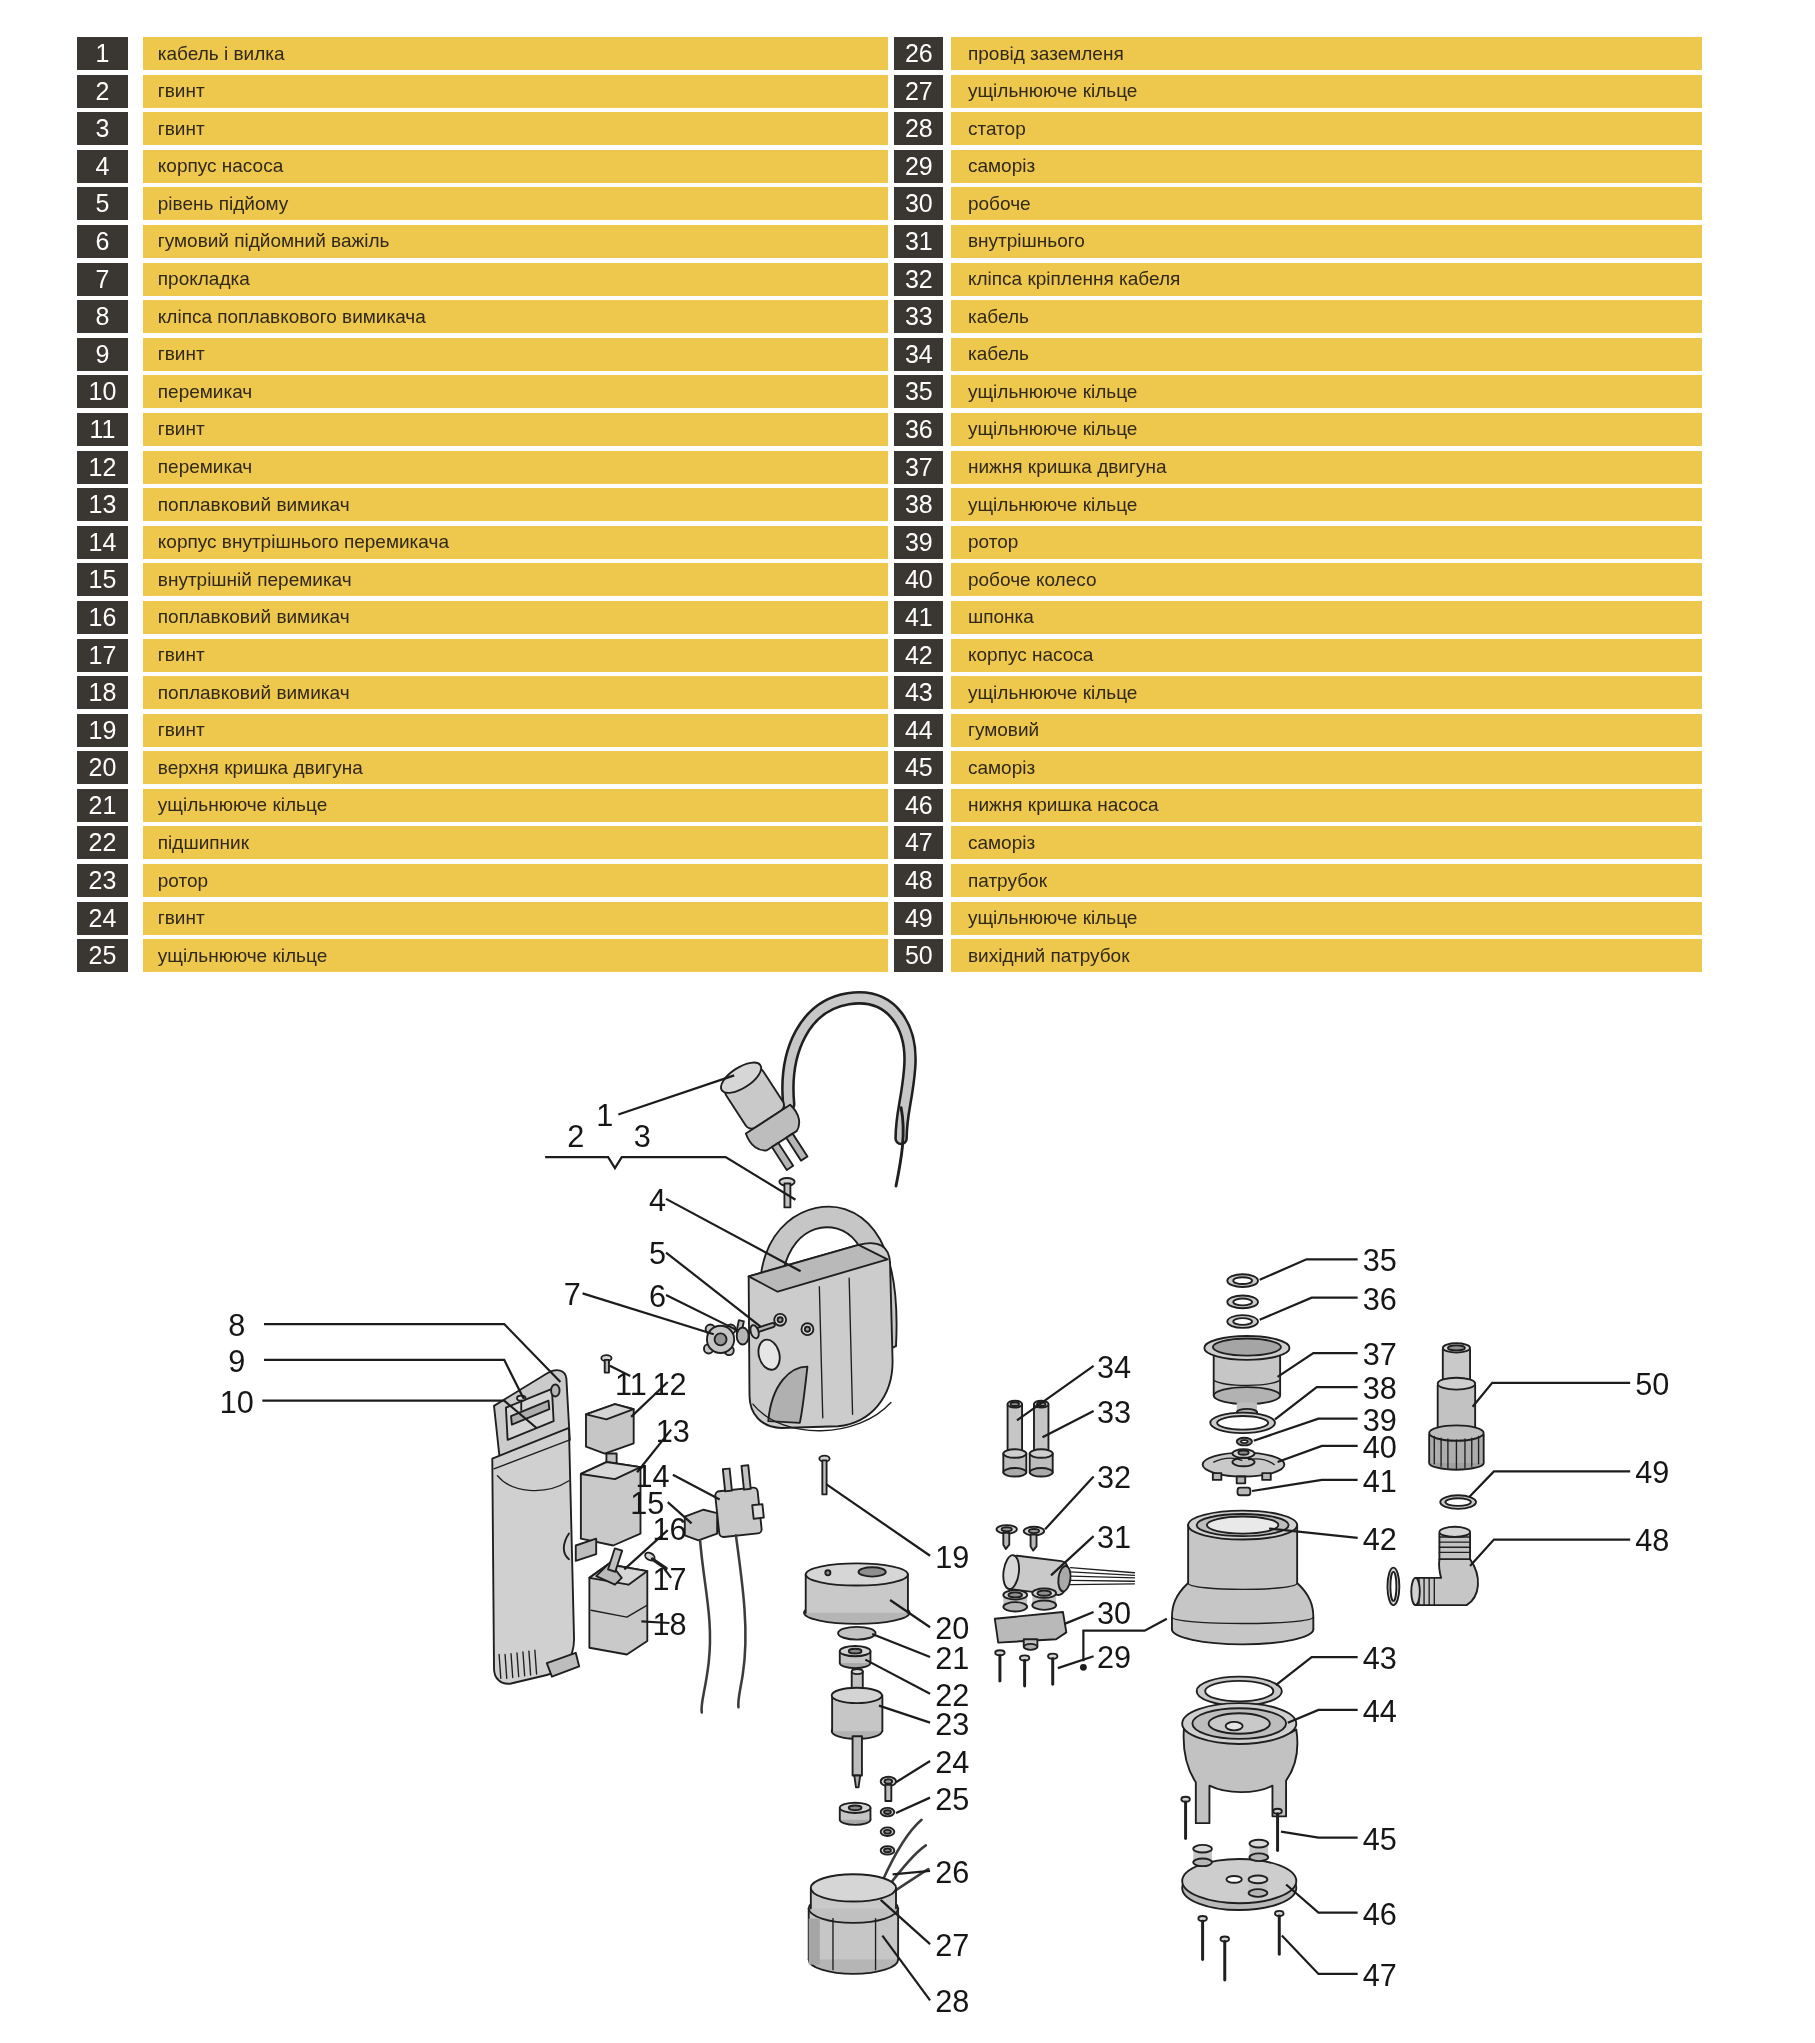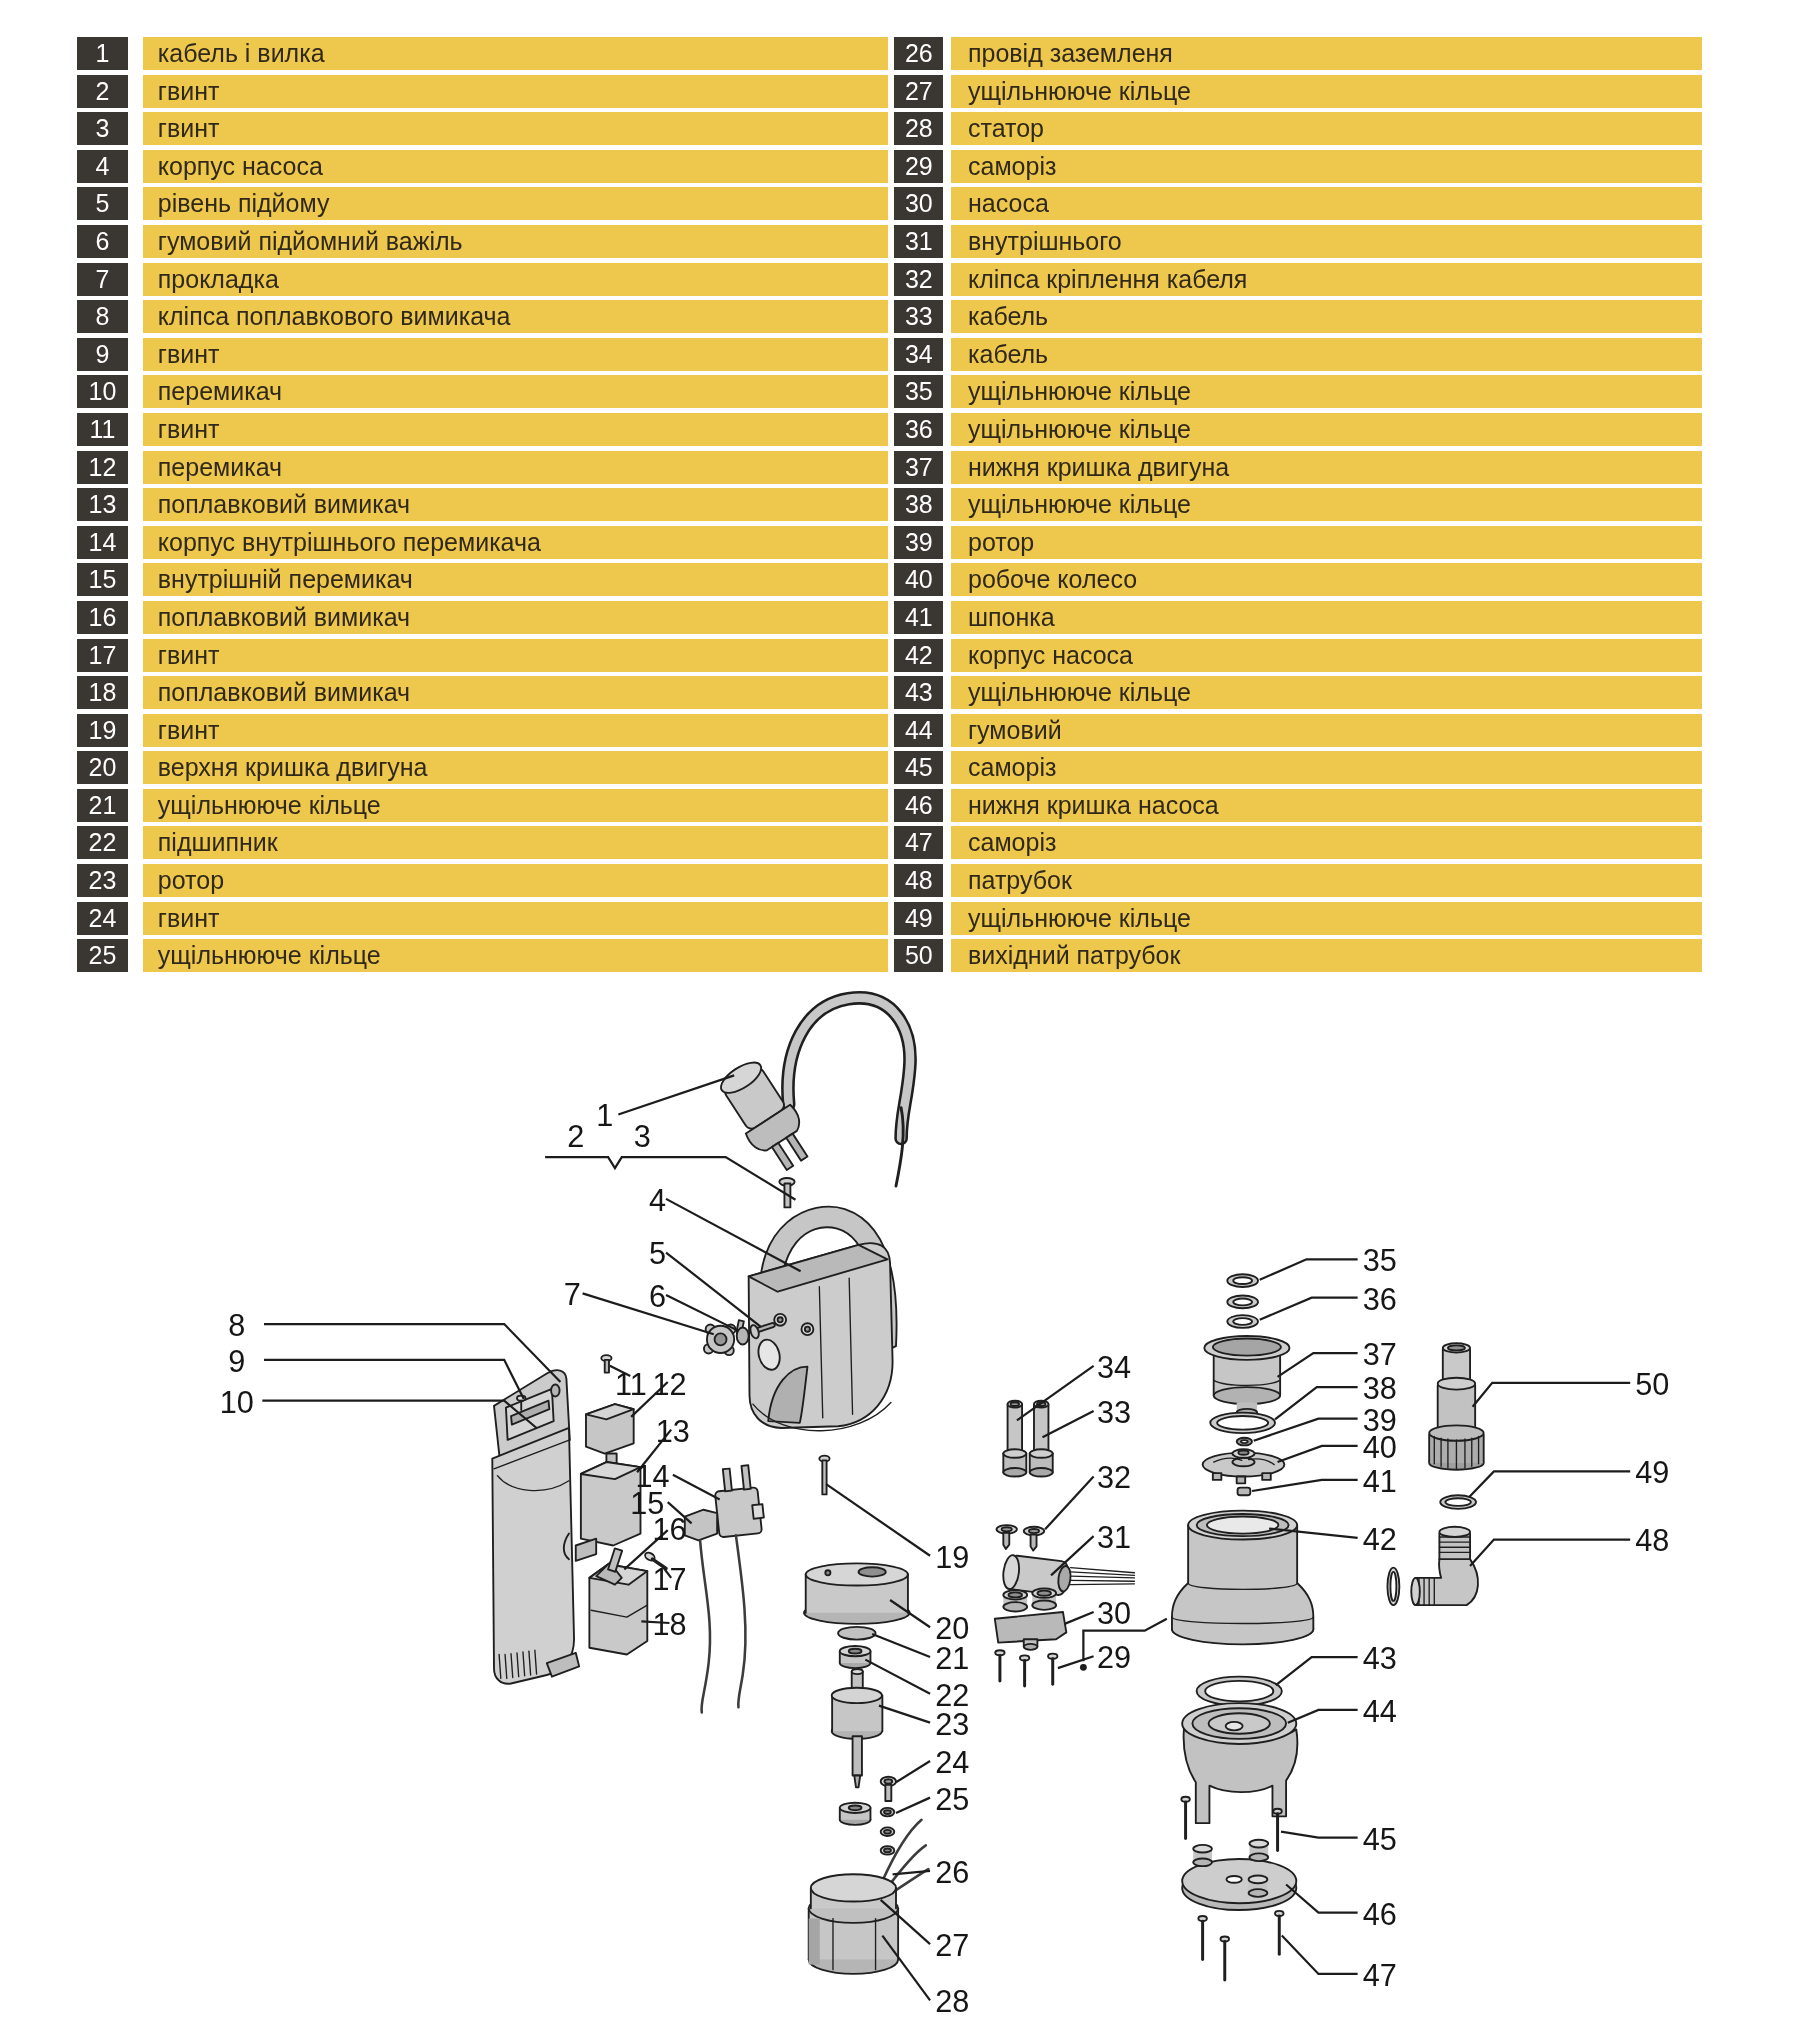--- a/index.html
+++ b/index.html
@@ -6,21 +6,21 @@
   *{box-sizing:border-box;}
   .page{position:relative;width:1815px;height:2043px;background:#ffffff;overflow:hidden;
         font-family:"Liberation Sans","DejaVu Sans",sans-serif;}
   .parts-table{position:absolute;left:0;top:37px;padding-left:77px;display:flex;column-gap:6px;}
   .col{display:flex;flex-direction:column;row-gap:4.6px;}
   .row{display:flex;align-items:stretch;height:33px;}
   .badge{background:#3a3733;color:#ffffff;font-size:25px;display:flex;align-items:center;
          justify-content:center;flex:0 0 auto;}
   .c1 .badge{width:51px;}
   .c2 .badge{width:49px;}
-  .bar{background:#eec74d;color:#30291a;font-size:25px;display:flex;align-items:center;flex:0 0 auto;}
+  .bar{background:#eec74d;color:#30291a;font-size:19px;display:flex;align-items:center;flex:0 0 auto;}
   .c1 .bar{width:745px;margin-left:15.3px;padding-left:14.5px;}
   .c2 .bar{width:751px;margin-left:7.7px;padding-left:17px;}
   .diagram{position:absolute;left:0;top:984px;width:1815px;height:1060px;}
   .callout{font-size:36px;fill:#161616;font-family:"Liberation Sans","DejaVu Sans",sans-serif;}
   .leader{fill:none;stroke:#1c1c1c;stroke-width:2.6px;}
   .wire{fill:none;stroke:#3c3c3c;stroke-width:3px;}
   .thin{stroke-width:1.6px;}
 </style>
 </head>
 <body>
@@ -142,21 +142,21 @@
         <div class="row">
           <div class="badge">28</div>
           <div class="bar">статор</div>
         </div>
         <div class="row">
           <div class="badge">29</div>
           <div class="bar">саморіз</div>
         </div>
         <div class="row">
           <div class="badge">30</div>
-          <div class="bar">насоса</div>
+          <div class="bar">робоче</div>
         </div>
         <div class="row">
           <div class="badge">31</div>
           <div class="bar">внутрішнього</div>
         </div>
         <div class="row">
           <div class="badge">32</div>
           <div class="bar">кліпса кріплення кабеля</div>
         </div>
         <div class="row">

